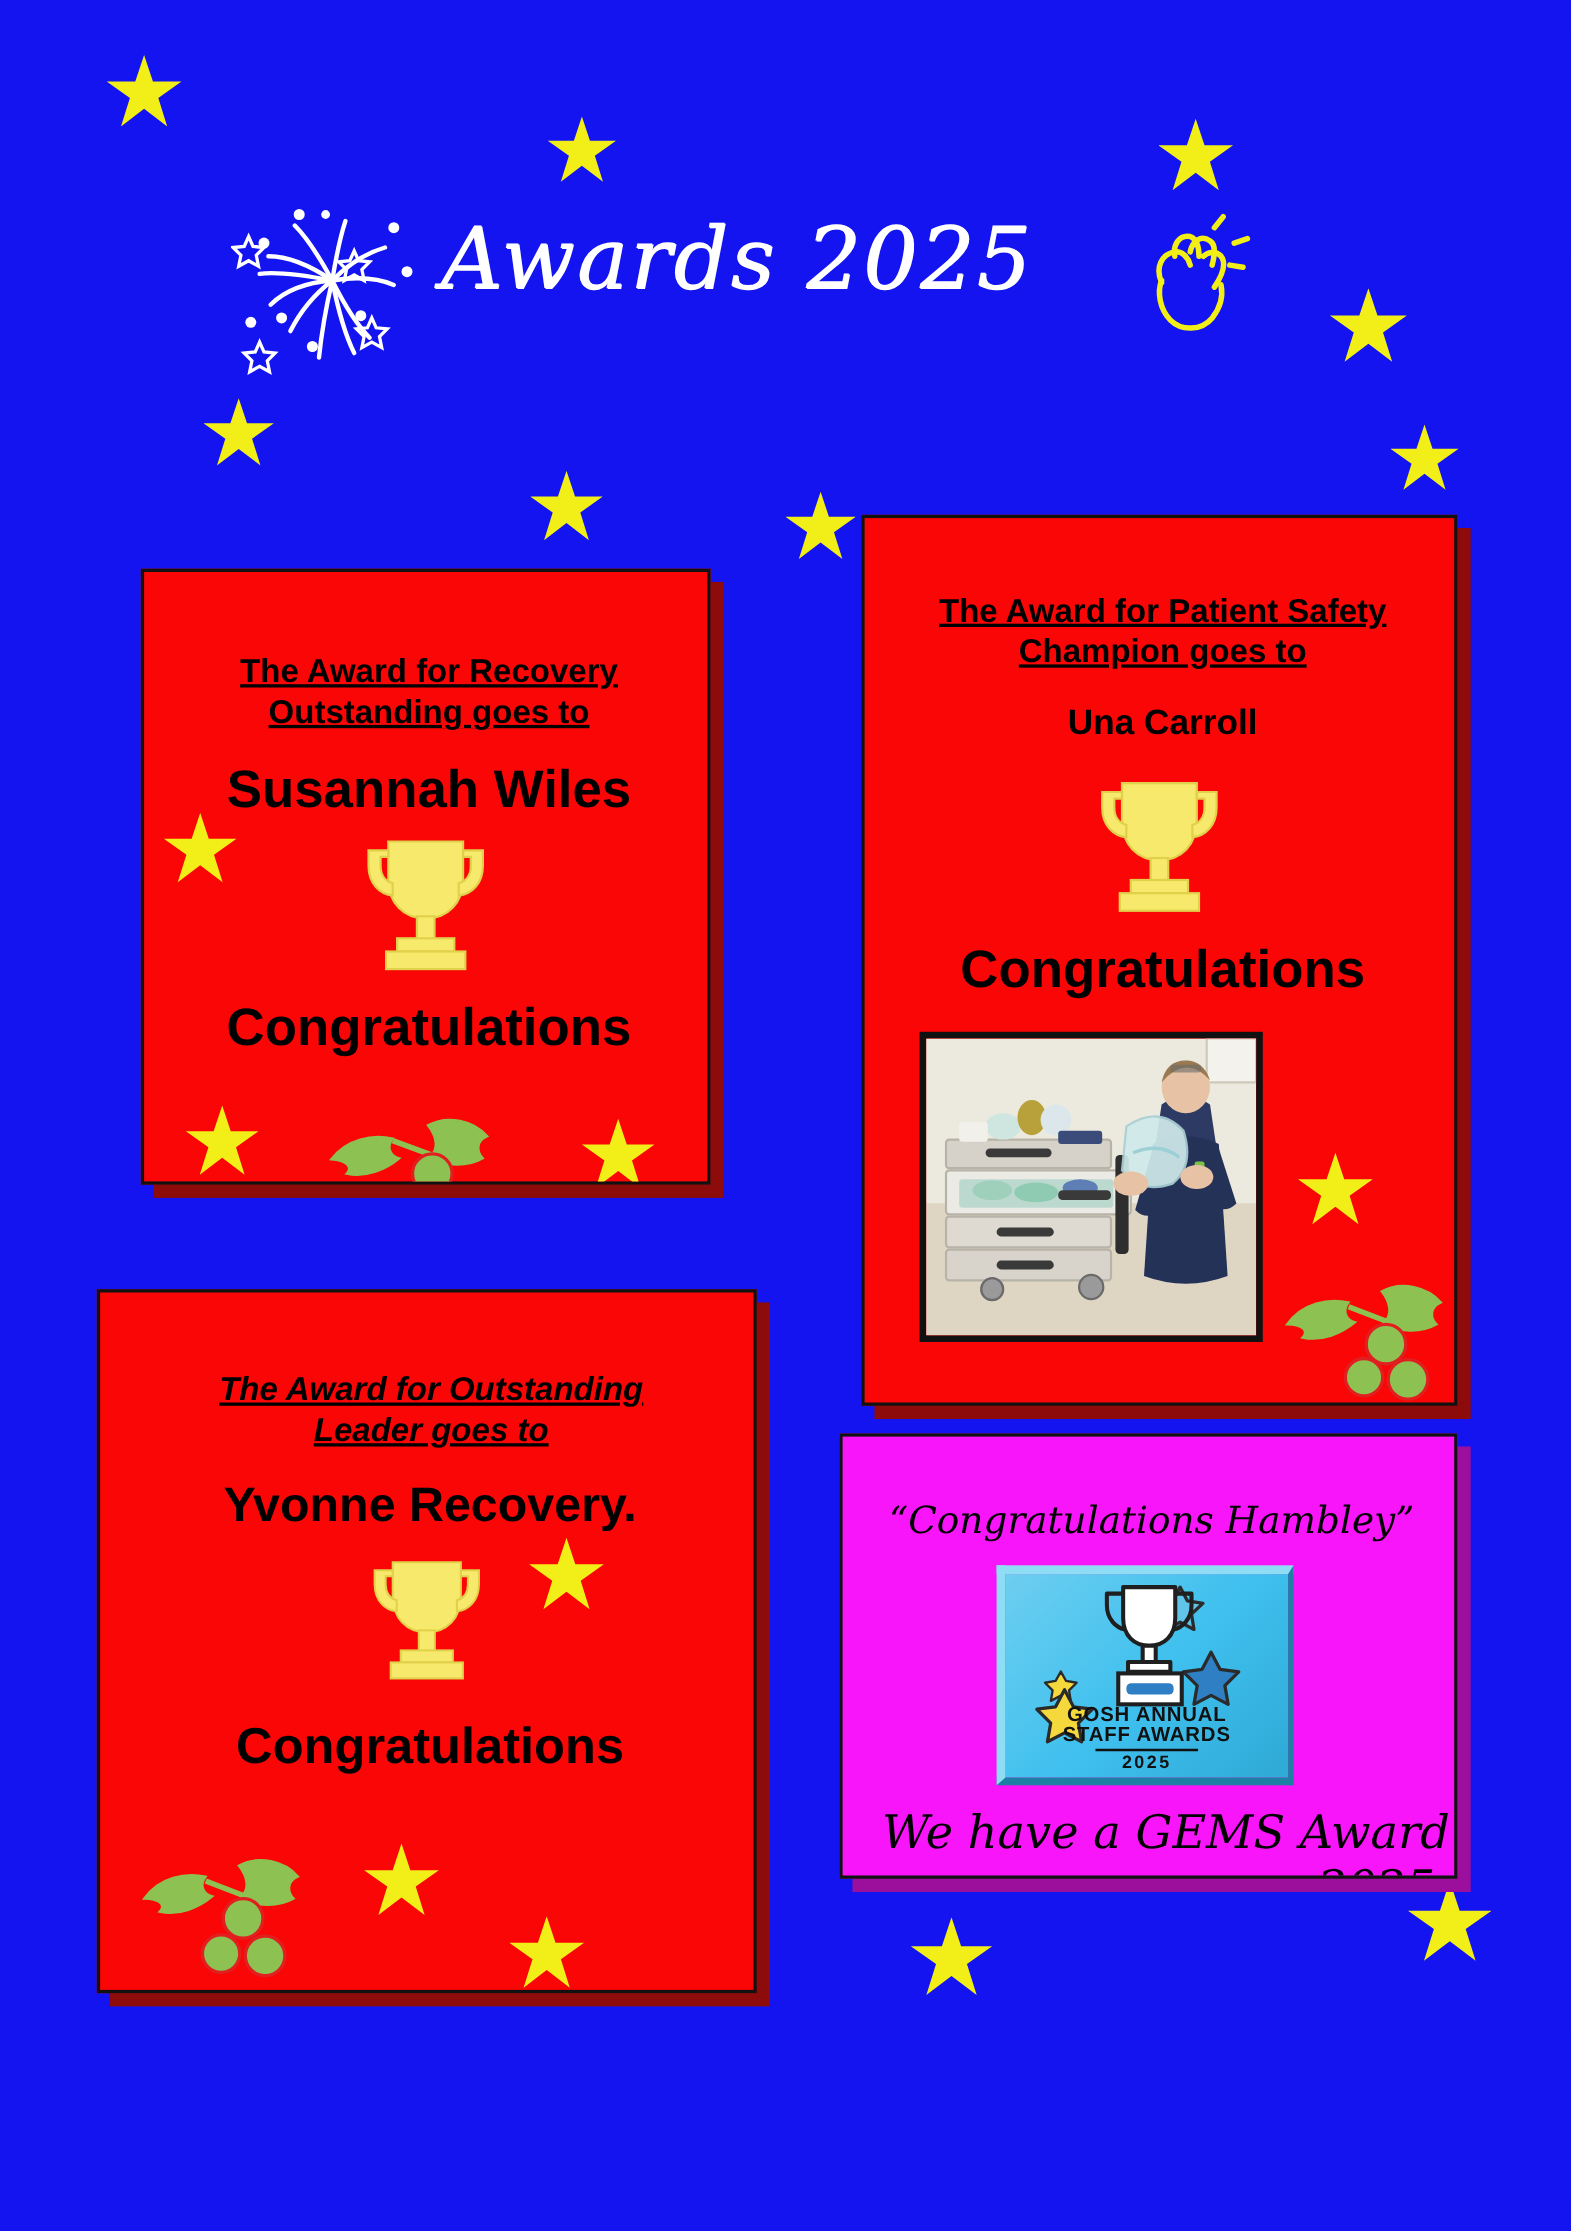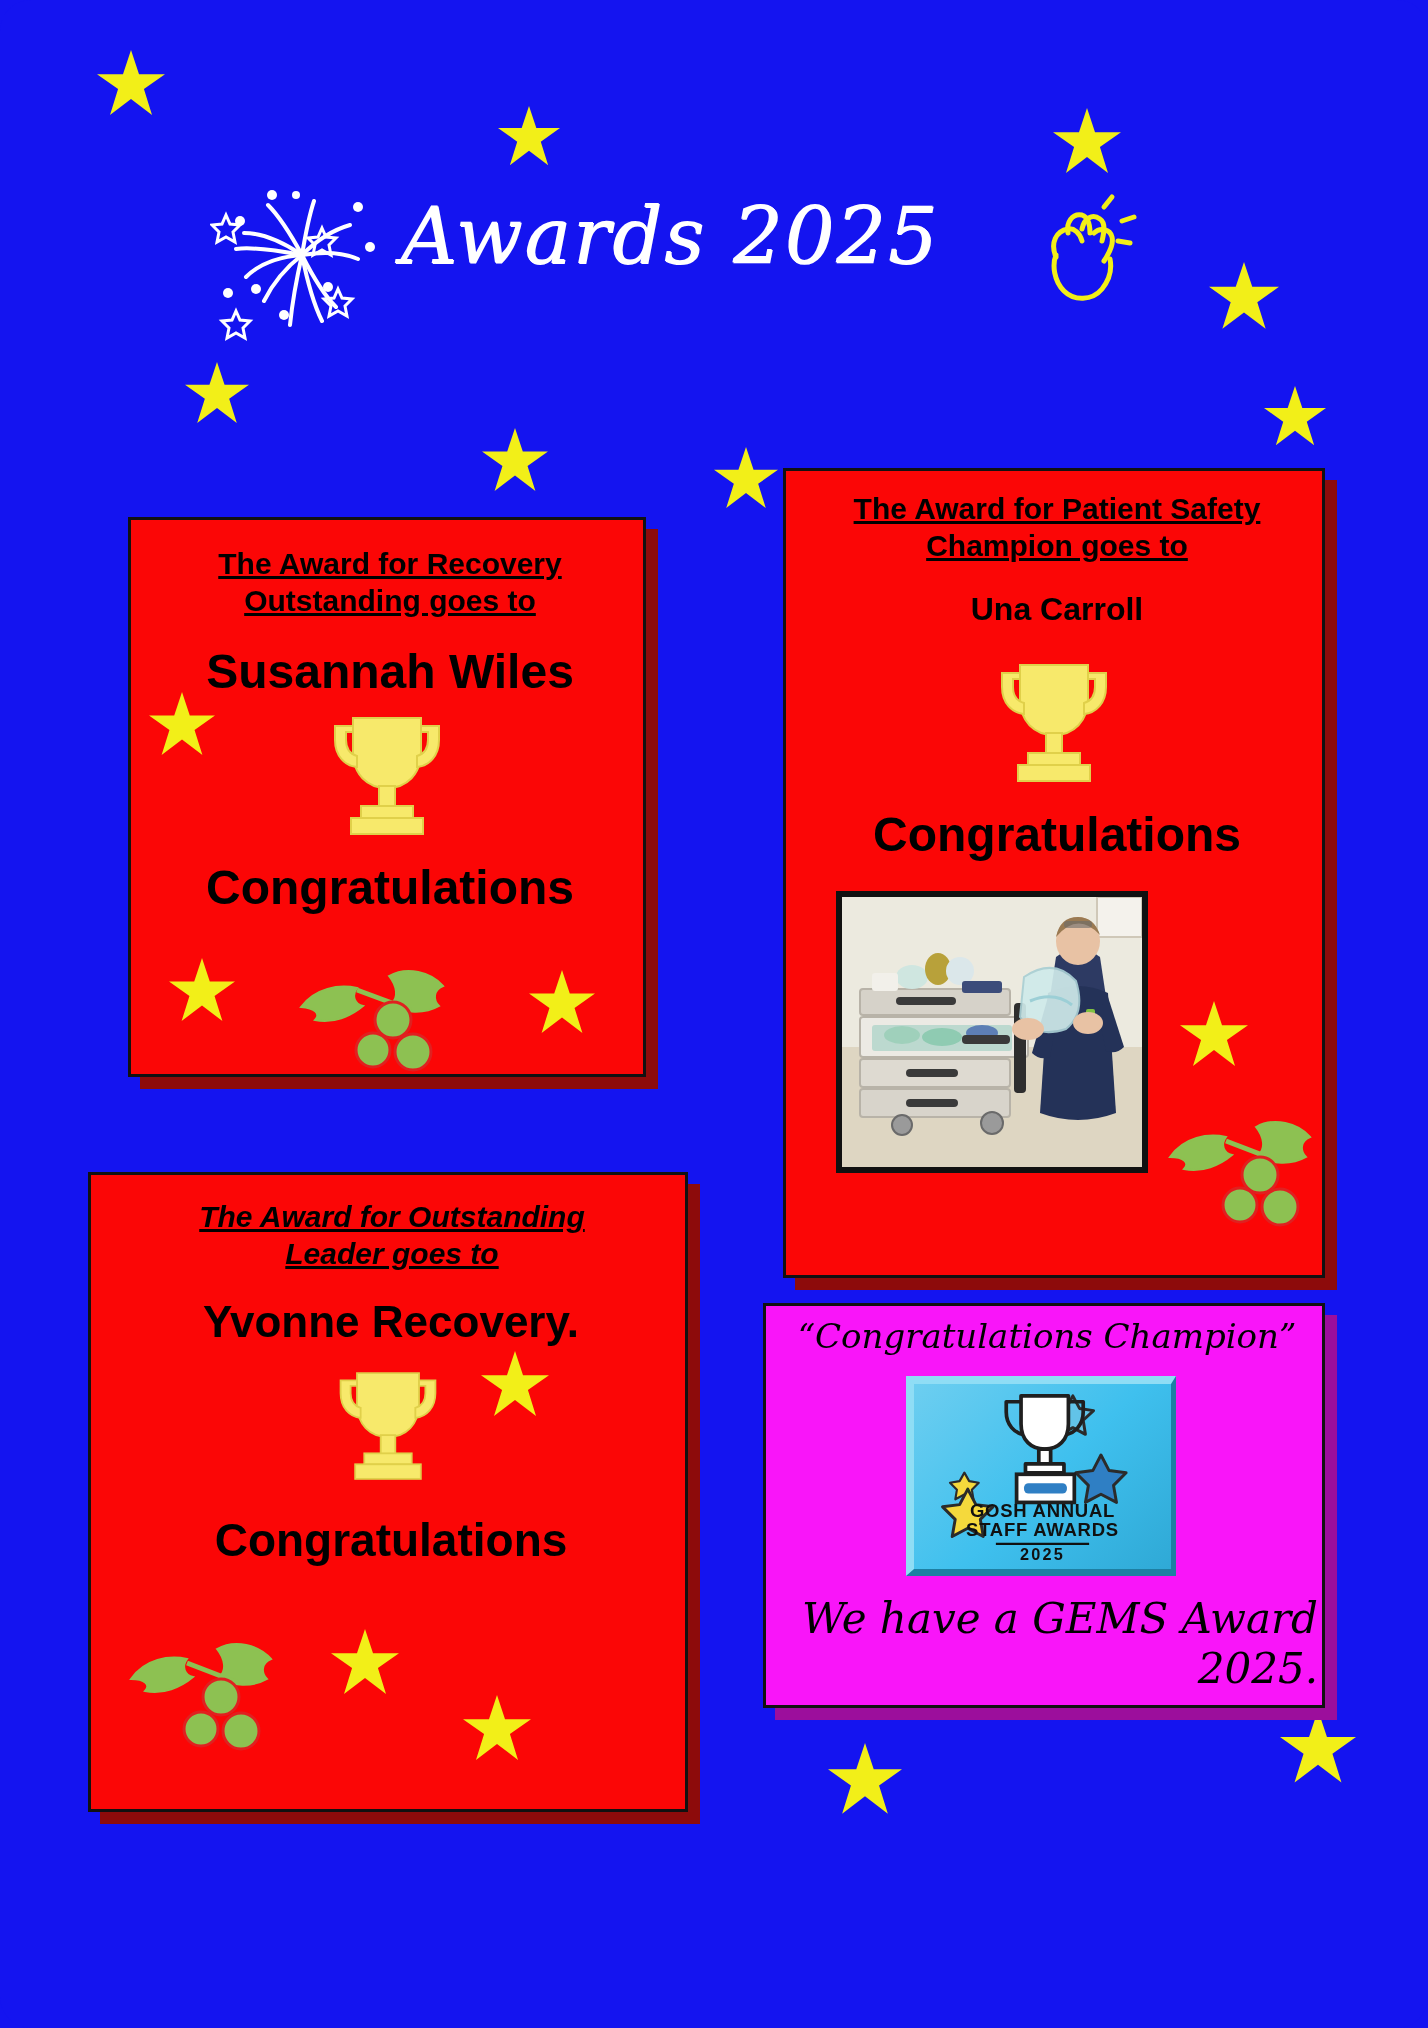--- a/index.html
+++ b/index.html
@@ -78,20 +78,21 @@
     overflow: hidden;
   }
   .card.pink {
     background: #f915f9;
     box-shadow: 12px 12px 0 0 #9c0e9c;
   }
   .card-inner {
     position: relative;
     width: 100%;
     height: 100%;
+    margin-top: 47px;
   }
   .card-head {
     font-weight: bold;
     color: #000000;
     text-align: center;
     text-decoration: underline;
     line-height: 1.22;
   }
   .card-name {
     font-weight: bold;
@@ -395,21 +396,21 @@
             <circle cx="90" cy="102" r="17"></circle>
             <circle cx="130" cy="104" r="18"></circle>
           </g>
         </svg>
       </div>
     </div>
   </div>
 
   <div class="card pink" id="card-gems">
     <div class="card-inner">
-      <div class="gems-quote">“Congratulations Champion”</div>
+      <div class="gems-quote">“Congratulations Hambley”</div>
 
       <div class="gems-logo">
         <svg viewBox="0 0 270 250" style="display:block;width:100%;height:100%">
 
           <g stroke="#2b2b2b" stroke-width="4" stroke-linejoin="round">
             <path d="M34 118 l9 16 18 3 -13 13 3 18 -17 -9 -17 9 3 -18 -13 -13 18 -3z" fill="#f5d93c" transform="translate(-8,6) scale(0.72) translate(18,40)"></path>
             <path d="M40 150 l11 21 23 3 -17 17 4 23 -21 -11 -21 11 4 -23 -17 -17 23 -3z" fill="#f5d93c" transform="translate(-6,-8)"></path>
           </g>
 
           <path d="M214 96 l11 21 23 3 -17 17 4 23 -21 -11 -21 11 4 -23 -17 -17 23 -3z" fill="#2f7fc4" stroke="#2b2b2b" stroke-width="4" stroke-linejoin="round"></path>

